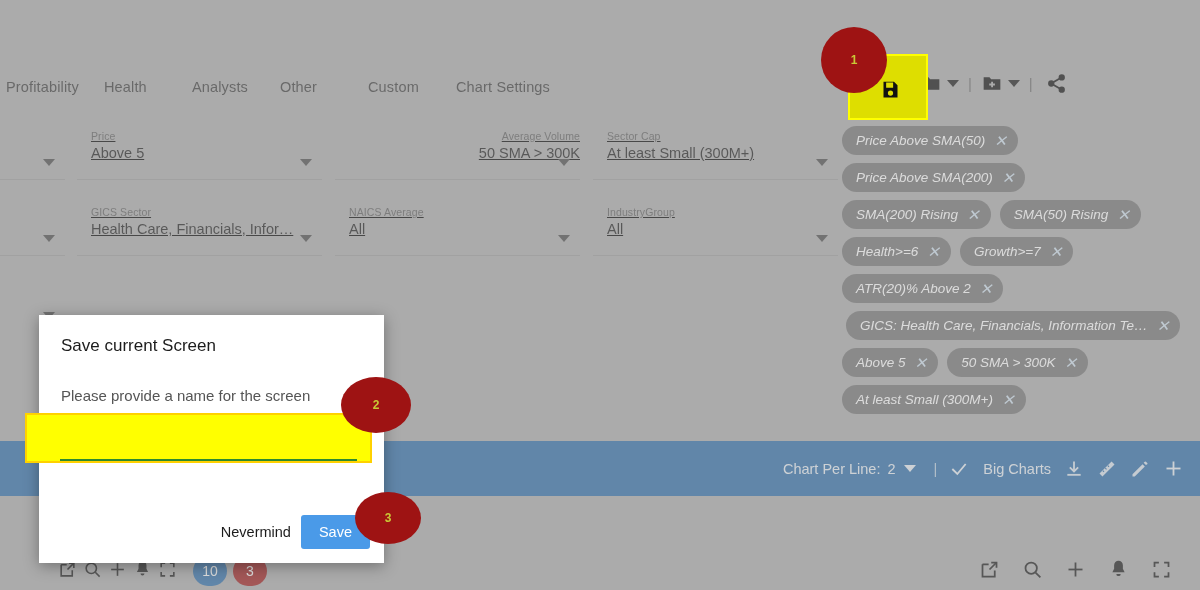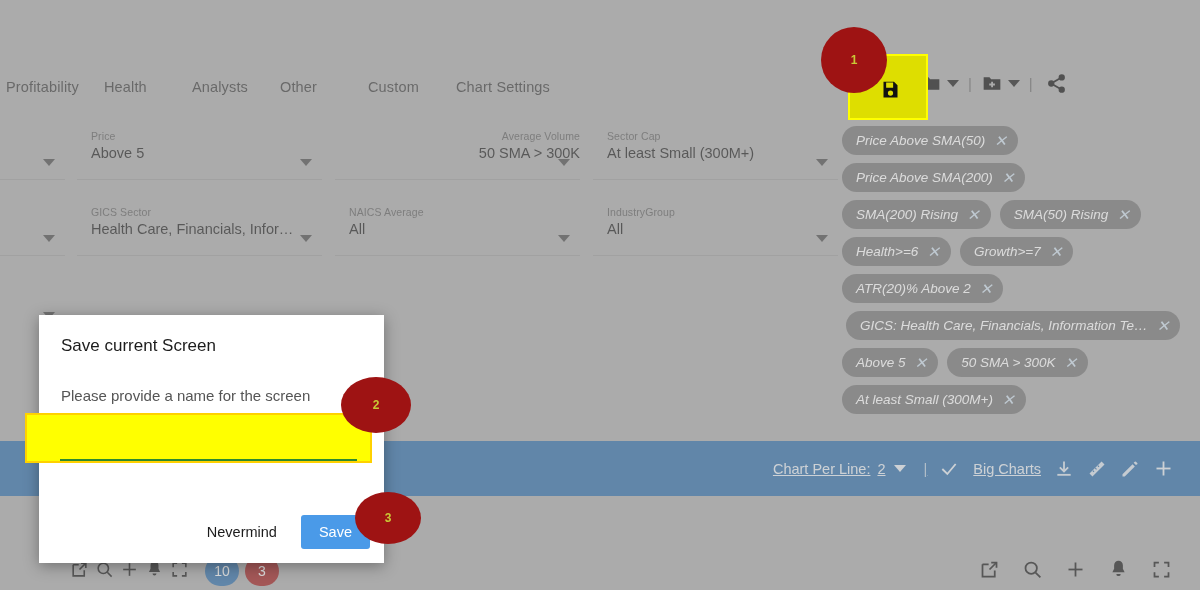--- a/index.html
+++ b/index.html
@@ -25,20 +25,21 @@
   .tab {
     font-size: 14.5px; color: #3a3a3a; letter-spacing: .15px;
     white-space: nowrap;
   }
 
   
   .sel {
     position: absolute;
     border-bottom: 1px solid #9b9b9b;
     padding-left: 14px;
+    text-decoration: underline;
   }
   .sel .lab {
     font-size: 10.5px; color: #5d5d5d; line-height: 13px;
     letter-spacing: .1px;
   }
   .sel .val {
     font-size: 14.5px; color: #1d1d1d; line-height: 21px;
     white-space: nowrap; overflow: hidden;
   }
   .caret {
@@ -95,40 +96,39 @@
   #save-highlight {
     position: absolute; left: 848px; top: 54px; width: 80px; height: 66px;
     background: #dede00; border: 2px solid #ffff00;
   }
 
   
   #bluebar {
     position: absolute; left: 0; top: 441px; width: 1200px; height: 55px;
     background: #2c6ca8;
     display: flex; align-items: center; justify-content: flex-end;
-    padding-right: 26px;
+    padding-right: 16px;
     color: #e7eef5;
     font-size: 14.5px;
-    text-decoration: underline;
   }
   #bluebar .bb-caret {
     width: 0; height: 0; margin: 0 6px 0 8px;
     border-left: 6px solid transparent;
     border-right: 6px solid transparent;
     border-top: 7px solid #e7eef5;
   }
   #bluebar .bb-div { margin: 0 12px; color: #b9cee0; }
   #bluebar .bb-ico { margin-left: 13px; display: flex; align-items: center; }
 
   
   #bottombar {
     position: absolute; left: 0; top: 552px; width: 1200px; height: 38px;
     display: flex; align-items: center;
   }
-  #bottom-left { position: absolute; left: 70px; display: flex; align-items: center; gap: 6px; }
+  #bottom-left { position: absolute; left: 58px; display: flex; align-items: center; gap: 6px; }
   #bottom-right { position: absolute; right: 28px; display: flex; align-items: center; gap: 22px; }
   .pill {
     width: 34px; height: 30px; border-radius: 16px;
     display: flex; align-items: center; justify-content: center;
     color: #fff; font-size: 14px;
   }
   .pill.blue { background: #2c6ca8; }
   .pill.red  { background: #9e1b1b; }
 
   
@@ -163,21 +163,21 @@
   #name-caret {
     display: inline-block; width: 1px; height: 17px;
     background: #1c1c1c; vertical-align: -3px; margin-left: 1px;
   }
   #name-underline {
     position: absolute; left: 60px; top: 459px; width: 297px; height: 2px;
     background: #2f8a2f; z-index: 41;
   }
   #dlg-actions {
     position: absolute; right: 14px; bottom: 14px;
-    display: flex; align-items: center; gap: 14px;
+    display: flex; align-items: center; 
   }
   #nevermind-btn {
     font-size: 14.5px; color: #1c1c1c; padding: 8px 10px; background: none;
     border: none; font-family: inherit; cursor: pointer;
   }
   #save-btn {
     font-size: 14.5px; color: #ffffff; background: #4a9ae8;
     border: none; border-radius: 3px; padding: 9px 18px;
     font-family: inherit; cursor: pointer;
   }

